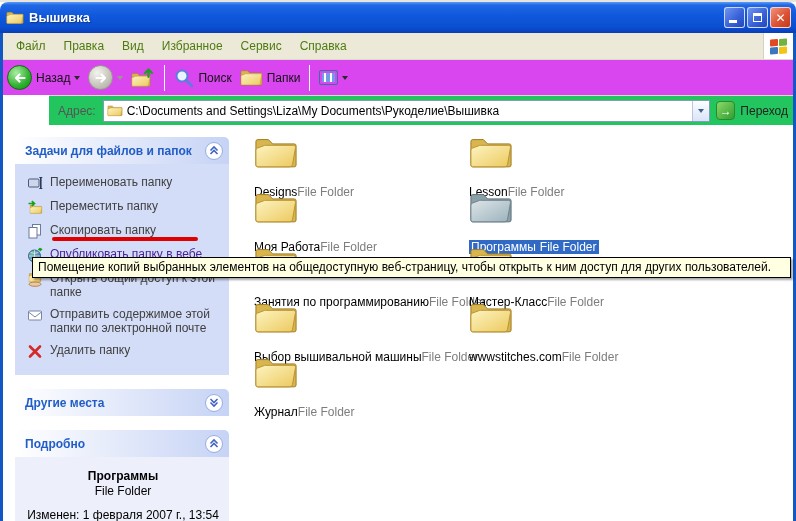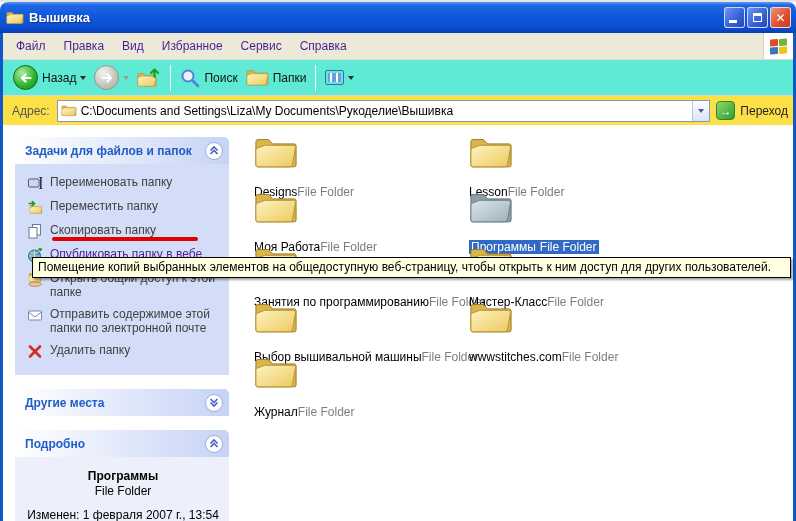--- a/index.html
+++ b/index.html
@@ -23,40 +23,40 @@
     position:relative; cursor:pointer;
   }
   .winbtn.close { background:linear-gradient(135deg,#f0937b 0%,#dd5234 55%,#c23a1c 100%); }
   .glyph-min { position:absolute; left:4px; bottom:4px; width:8px; height:3px; background:#fff; }
   .glyph-max { width:9px; height:9px; border:1px solid #fff; border-top:3px solid #fff; }
   .glyph-close { color:#fff; font-size:12px; font-weight:bold; line-height:1; }
 
   
   .window-body { border-left:3px solid #1257c4; border-right:3px solid #1257c4; }
   .menubar { height:26px; background:#ece9d8; display:flex; align-items:center; position:relative; padding-left:4px; }
-  .menu-item { font-size:12px; color:#4c1d95; padding:3px 9px; cursor:default; }
+  .menu-item { font-size:12px; color:#4d7c0f; padding:3px 9px; cursor:default; }
   .winlogo-box { position:absolute; right:0; top:0; width:30px; height:26px; background:#fff; border-left:1px solid #d6d2c2; display:flex; align-items:center; justify-content:center; }
   .winflag { display:grid; grid-template-columns:8px 8px; grid-template-rows:7px 7px; gap:1px; transform:skewY(-4deg); }
   .winflag i { border-radius:1px; }
   .winflag .r { background:#e04a23; } .winflag .g { background:#71b33c; }
   .winflag .b { background:#3b77bc; } .winflag .y { background:#f2c414; }
 
-  .toolbar { height:36px; background:#5eead4; border-top:1px solid #dcd8ca; display:flex; align-items:center; padding-left:6px; }
+  .toolbar { height:36px; background:#d946ef; border-top:1px solid #dcd8ca; display:flex; align-items:center; }
   .tb-btn { display:flex; align-items:center; gap:4px; padding:2px 4px; cursor:pointer; }
   .nav-circle { width:25px; height:25px; border-radius:50%; display:flex; align-items:center; justify-content:center;
     background:radial-gradient(circle at 35% 30%, #a9eda1, #2fb02f 60%, #118a11); border:1px solid #0c6c0c; }
   .nav-circle.disabled { background:radial-gradient(circle at 35% 30%, #f4f4ef, #c4c4ba 60%, #a3a39a); border:1px solid #98988e; }
   .tb-label { font-size:12px; color:#111; }
   .caret { width:0; height:0; border-left:3.5px solid transparent; border-right:3.5px solid transparent; border-top:4px solid #2a2a2a; }
   .caret.dim { border-top-color:#9a9a90; }
   .tb-sep { width:1px; height:26px; background:#cfcbbc; border-right:1px solid #fff; margin:0 5px; }
   .views-icon { width:19px; height:15px; background:#fff; border:1px solid #3a6ea5; border-radius:2px;
     background-image:repeating-linear-gradient(90deg,#6f9ce8 0 4px,#fff 4px 6px); background-clip:content-box; padding:2px; }
 
-  .addressbar { height:30px; background:#fde047; border-top:1px solid #dcd8ca; display:flex; align-items:center; padding:0 5px 0 9px; }
+  .addressbar { height:30px; background:#22c55e; border-top:1px solid #dcd8ca; display:flex; align-items:center; padding:0 5px 0 9px;margin-left:46px; }
   .addr-label { font-size:12px; color:#555; margin-right:7px; }
   .addr-combo { flex:1; height:22px; background:#fff; border:1px solid #7f9db9; display:flex; align-items:center; padding-left:3px; }
   .addr-folder { width:16px; height:13px; margin-right:4px; flex:0 0 auto; }
   .addr-input { flex:1; border:none; outline:none; font-family:inherit; font-size:12px; color:#000; height:16px; }
   .addr-drop { width:17px; height:20px; background:linear-gradient(180deg,#fdfefe,#d9e4f9); border-left:1px solid #b9c6e0; display:flex; align-items:center; justify-content:center; cursor:pointer; }
   .addr-drop .v { width:0; height:0; border-left:3.5px solid transparent; border-right:3.5px solid transparent; border-top:4.5px solid #44618e; }
   .go-wrap { display:flex; align-items:center; gap:5px; margin-left:6px; cursor:pointer; }
   .go-btn { width:19px; height:19px; border-radius:4px; border:1px solid #2a8a2a; color:#fff; font-weight:bold; font-size:12px;
     display:flex; align-items:center; justify-content:center; background:linear-gradient(135deg,#8ed86a,#2f9e2f); }
   .go-label { font-size:12px; color:#222; }

